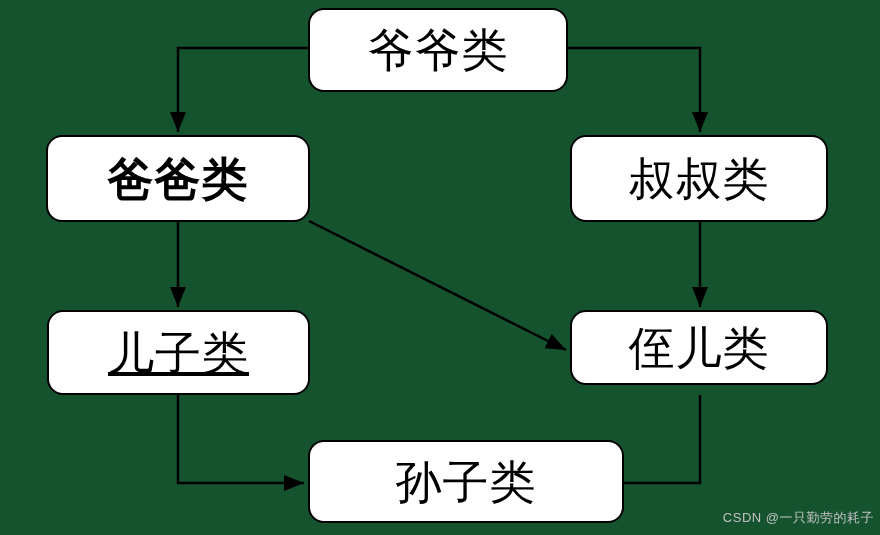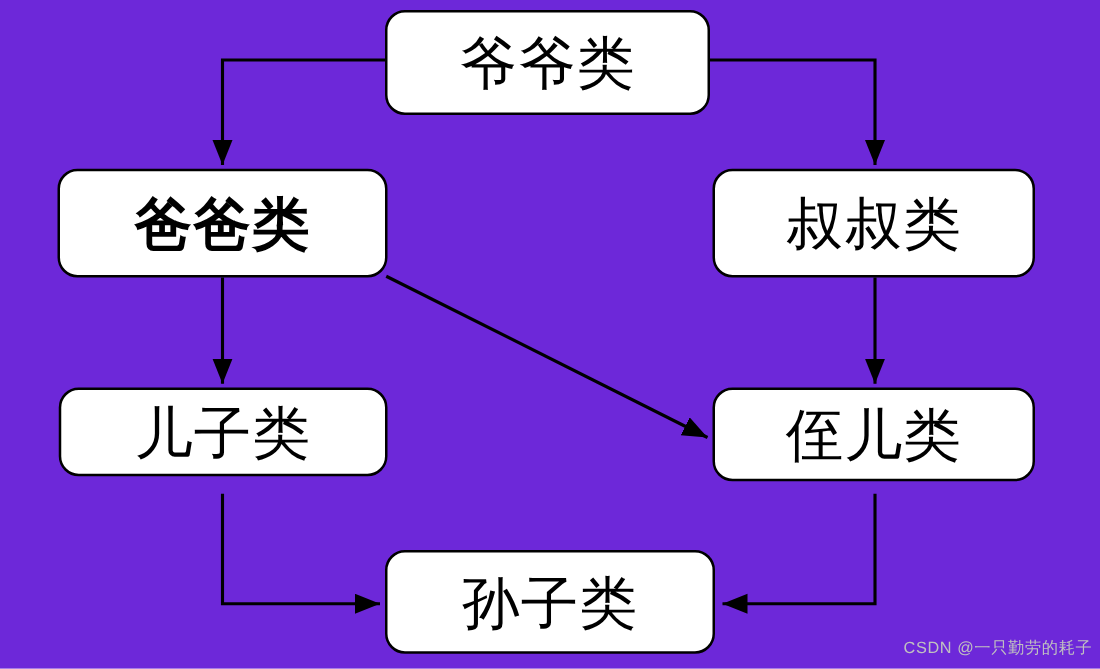--- a/index.html
+++ b/index.html
@@ -5,21 +5,21 @@
   html, body {
     margin: 0;
     padding: 0;
     background: #ffffff;
     font-family: "Liberation Sans", "DejaVu Sans", sans-serif;
   }
   .canvas {
     position: relative;
     width: 880px;
     height: 535px;
-    background: #6d28d9;
+    background: #14532d;
     overflow: hidden;
   }
   .edges-layer {
     position: absolute;
     left: 0;
     top: 0;
     width: 880px;
     height: 535px;
     pointer-events: none;
   }
@@ -39,23 +39,23 @@
     justify-content: center;
     color: #000000;
     font-size: 46px;
     line-height: 1;
     letter-spacing: 1px;
     white-space: nowrap;
   }
   .n-grandfather { left: 308px; top: 8px;   width: 260px; height: 84px; }
   .n-father      { left: 46px;  top: 135px; width: 264px; height: 87px; font-weight: bold; }
   .n-uncle       { left: 570px; top: 135px; width: 258px; height: 87px; }
-  .n-son         { left: 47px;  top: 310px; width: 263px; height: 71px; }
+  .n-son         { left: 47px;  top: 310px; width: 263px; height: 85px; text-decoration: underline; }
   .n-nephew      { left: 570px; top: 310px; width: 258px; height: 75px; }
-  .n-grandson    { left: 308px; top: 440px; width: 264px; height: 83px; }
+  .n-grandson    { left: 308px; top: 440px; width: 316px; height: 83px; }
   .watermark {
     position: absolute;
     right: 6px;
     bottom: 8px;
     color: #c0c0c0;
     font-size: 13px;
     letter-spacing: 0.5px;
     white-space: nowrap;
   }
 </style>

